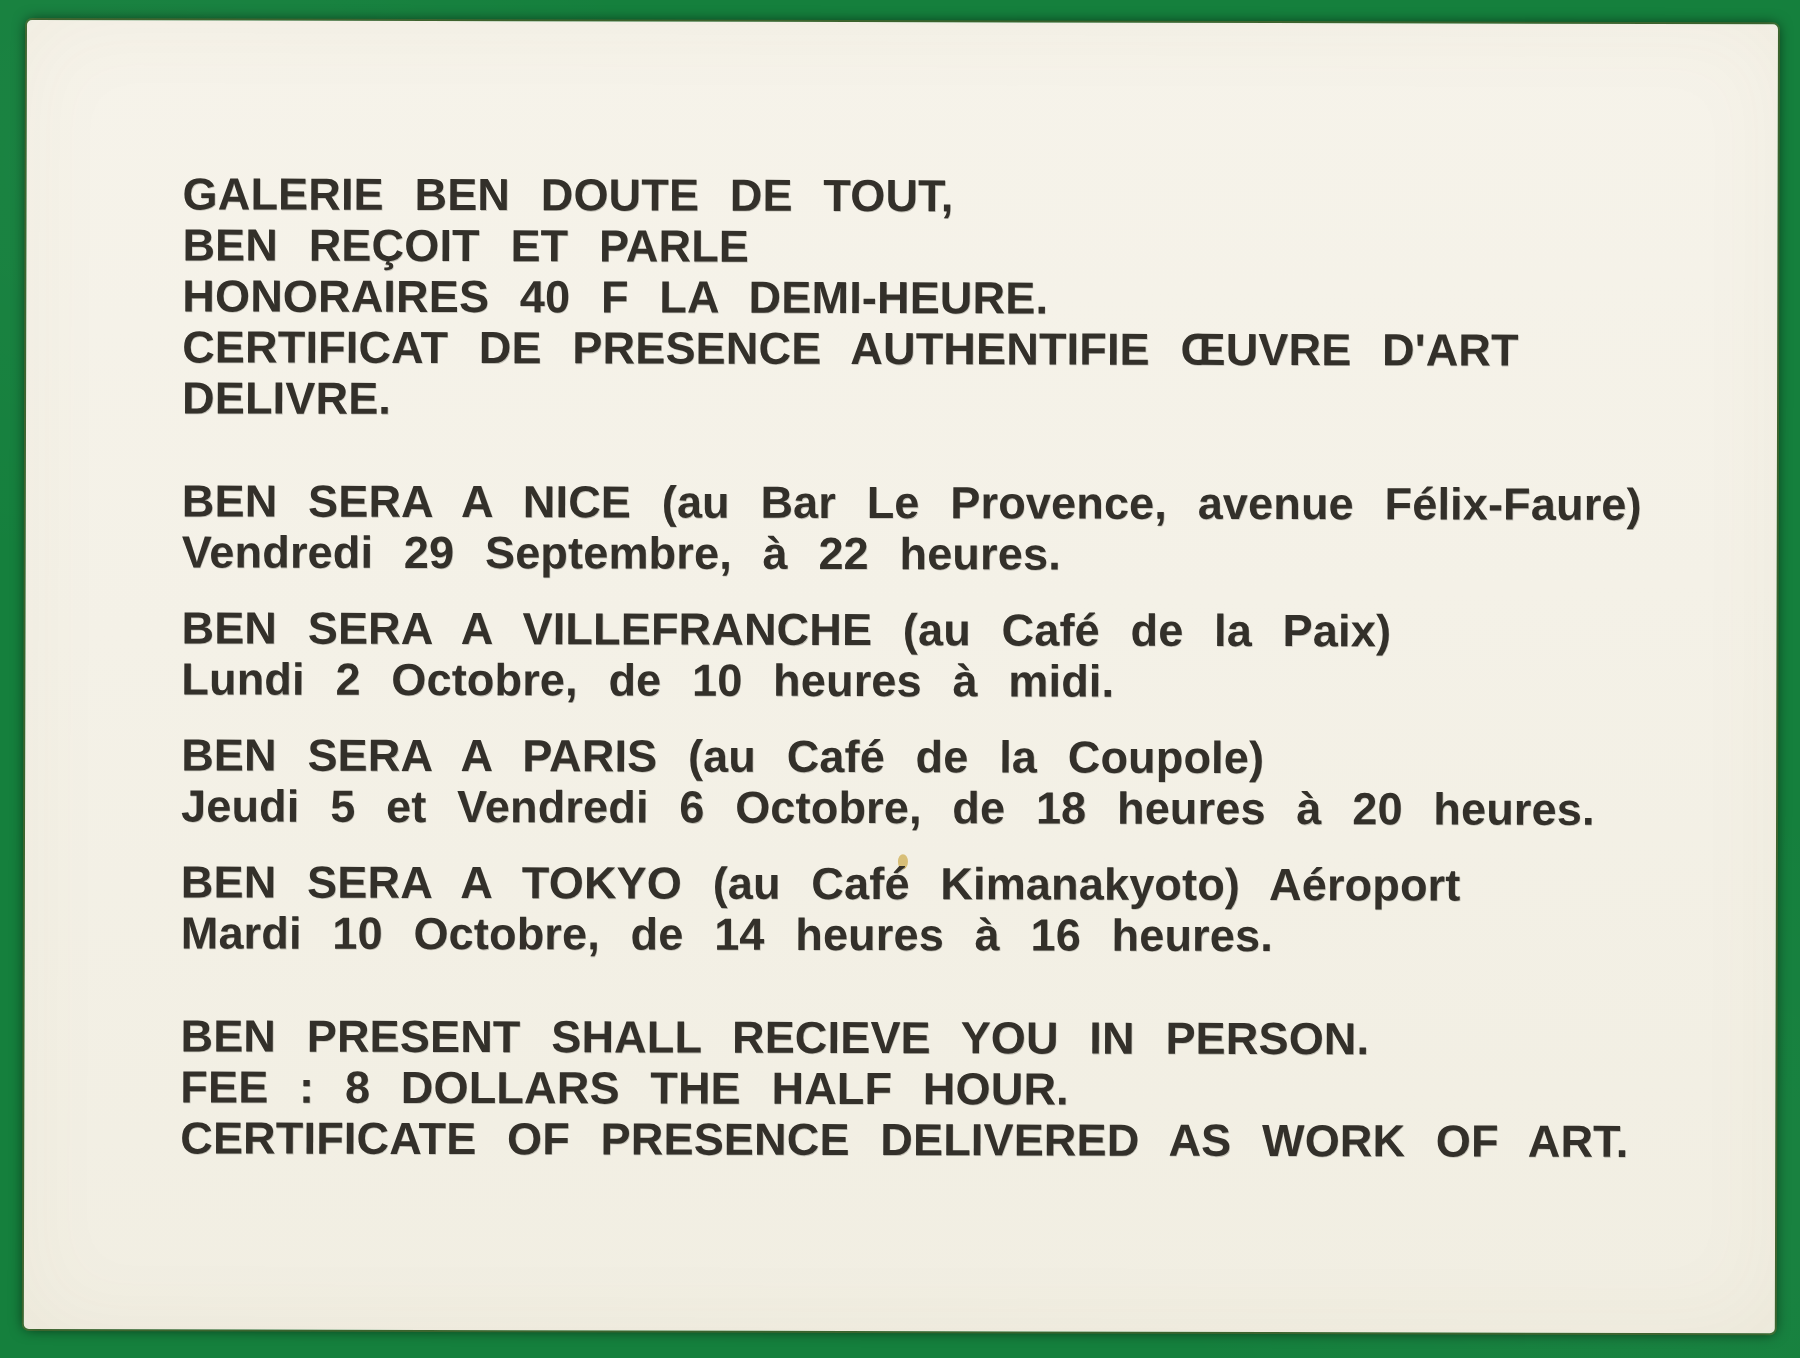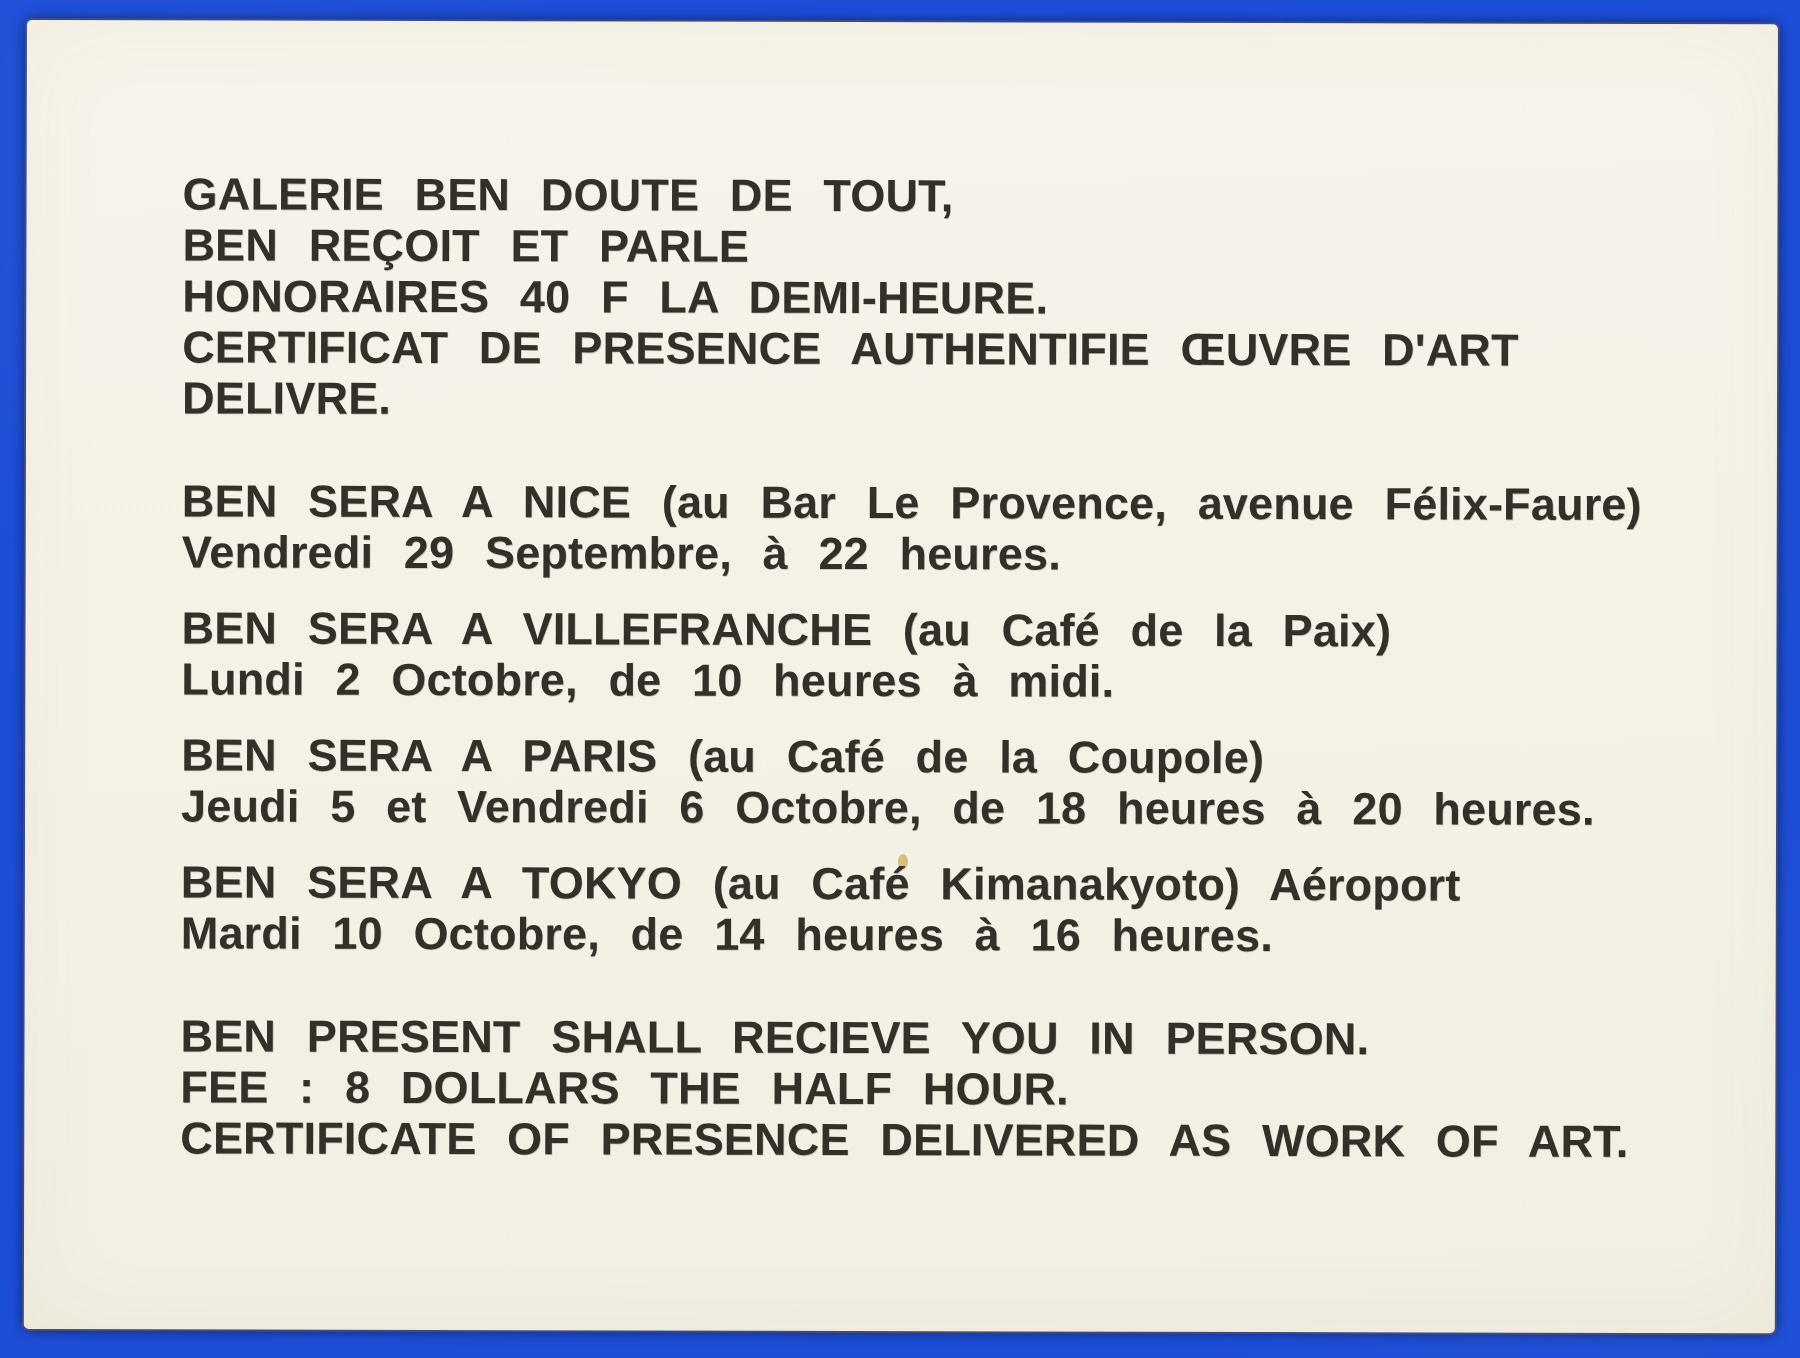--- a/index.html
+++ b/index.html
@@ -4,21 +4,21 @@
 <style>
   html, body {
     margin: 0;
     padding: 0;
     background: #0b0a08;
   }
   .stage {
     position: relative;
     width: 1800px;
     height: 1358px;
-    background: #1d4ed8;
+    background: #15803d;
     overflow: hidden;
     font-family: "Liberation Sans", "DejaVu Sans", sans-serif;
   }
   
   .stage::before {
     content: "";
     position: absolute;
     inset: 0;
     background:
       radial-gradient(ellipse 900px 700px at 8% 12%, rgba(255,255,255,0.03), transparent 60%),

